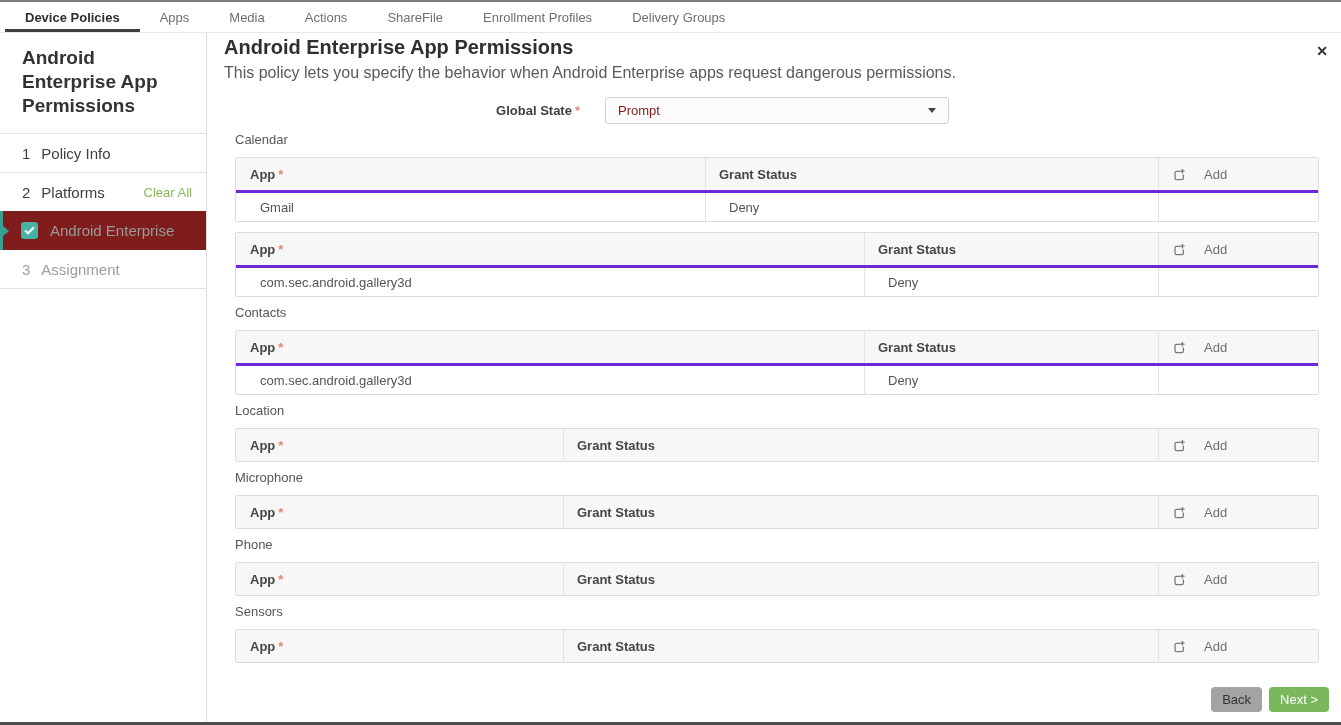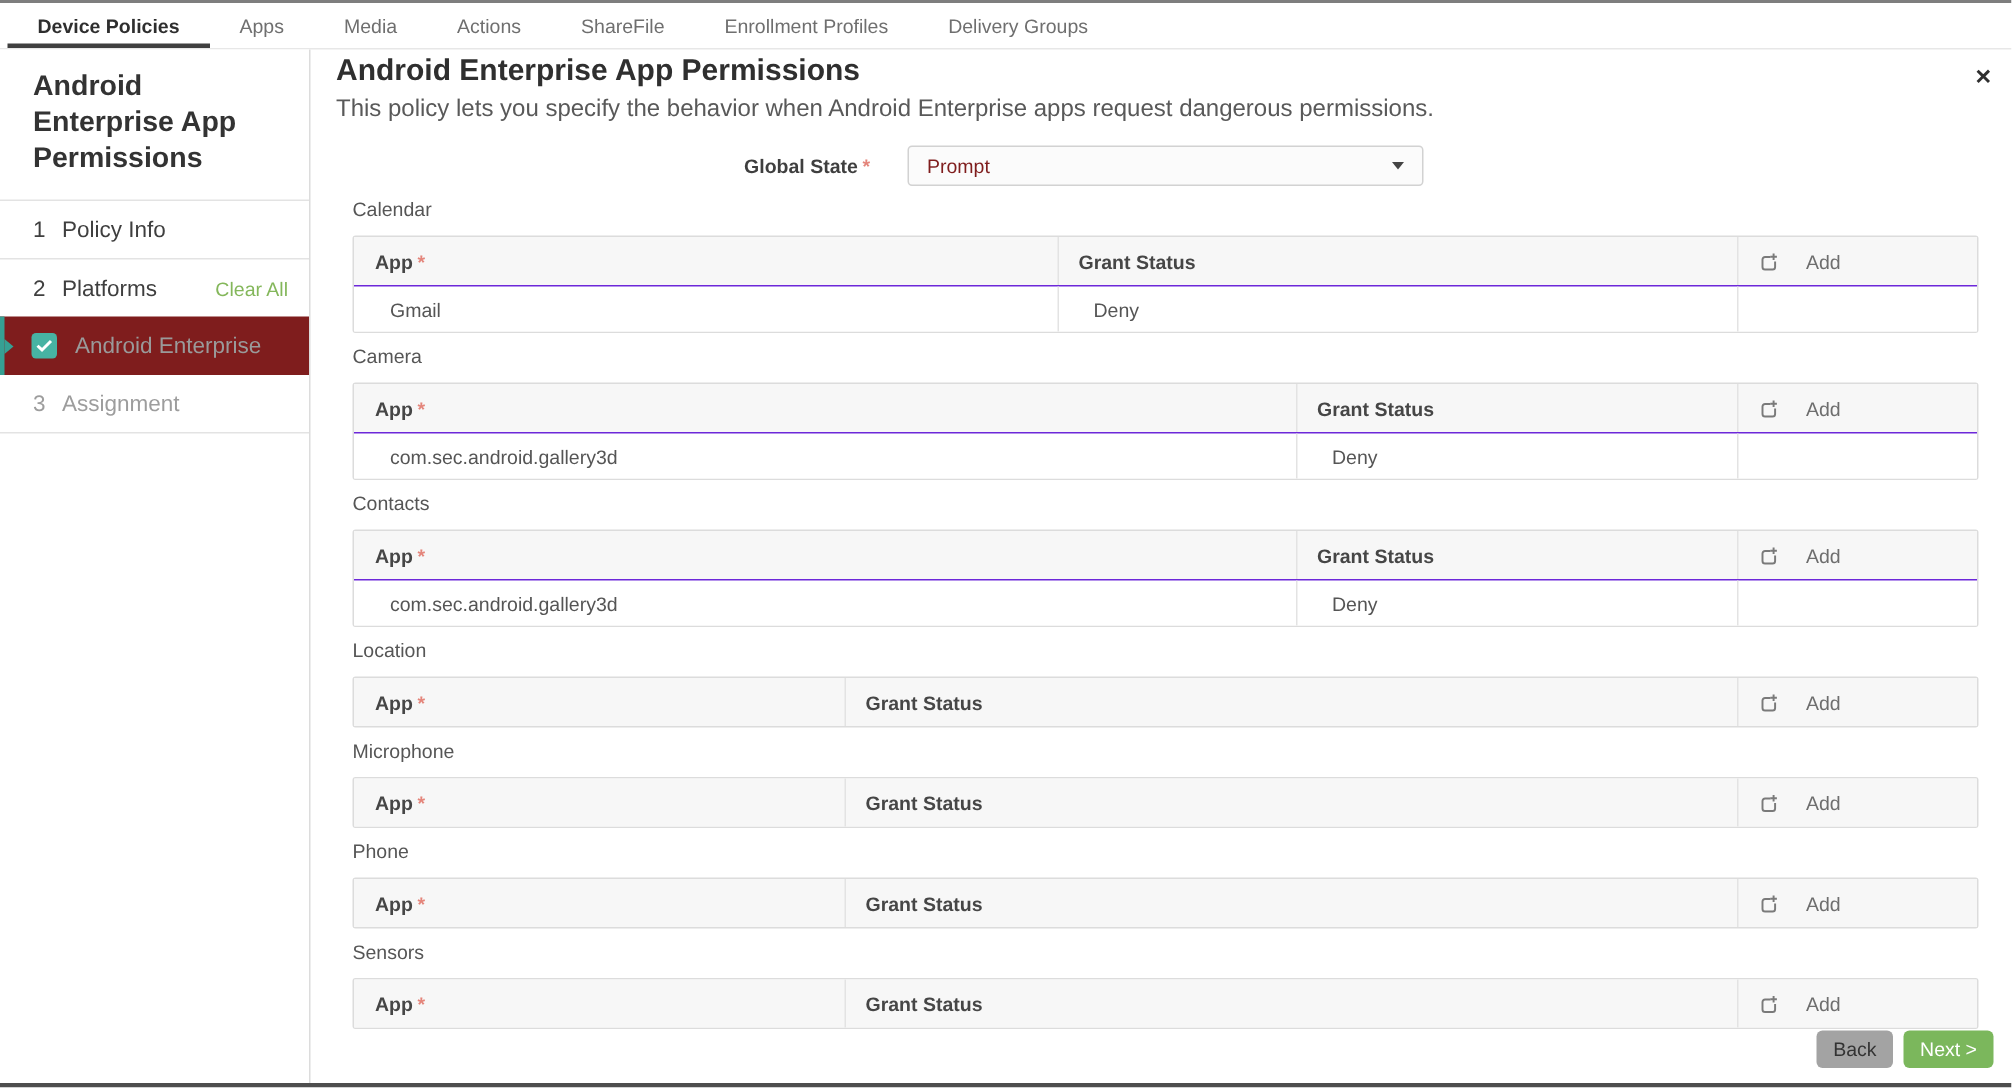--- a/index.html
+++ b/index.html
@@ -28,21 +28,21 @@
 .page-desc { font-size:16px; color:#595959; margin-top:6px; line-height:15px; }
 .gs-row { display:flex; align-items:center; margin-top:17px; height:27px; }
 .gs-label { width:356px; text-align:right; font-size:13px; font-weight:bold; color:#3f3f3f; }
 .req { color:#e4857b; margin-left:3px; font-weight:bold; }
 .gs-select { margin-left:25px; width:344px; height:27px; background:#fbfbfb; border:1px solid #d2d2d2; border-radius:3px; display:flex; align-items:center; padding:0 12px; font-size:13px; color:#7f1d1d; cursor:pointer; }
 .gs-caret { margin-left:auto; width:0; height:0; border-left:4px solid transparent; border-right:4px solid transparent; border-top:5px solid #444; }
 .perm-section { margin-top:8px; margin-left:11px; }
 .perm-label { font-size:13px; color:#565656; line-height:15px; }
 .perm-table { margin-top:10px; border:1px solid #dcdcdc; border-radius:2px; width:1084px; background:#fff; }
 .pt-header { display:flex; align-items:stretch; background:#f7f7f7; height:32px; font-size:13px; font-weight:bold; color:#464646; }
-.pt-row { display:flex; align-items:stretch; height:31px; border-top:1px solid #6d28d9; font-size:13px; color:#555; background:#fff; }
+.pt-row { display:flex; align-items:stretch; height:31px; border-top:3px solid #6d28d9; font-size:13px; color:#555; background:#fff; }
 .cell-app { flex:none; display:flex; align-items:center; padding-left:14px; }
 .pt-row .cell-app { padding-left:24px; }
 .cell-grant { flex:1; border-left:1px solid #e3e3e3; padding-left:13px; display:flex; align-items:center; }
 .pt-row .cell-grant { padding-left:23px; }
 .cell-add { width:160px; flex:none; border-left:1px solid #e3e3e3; display:flex; align-items:center; padding-left:13px; }
 .add-btn { display:flex; align-items:flex-end; gap:18px; font-size:13px; color:#6e6e6e; font-weight:normal; cursor:pointer; }
 .footer-btns { position:absolute; right:12px; bottom:10px; display:flex; gap:7px; }
 .btn { font-size:13px; border-radius:4px; padding:5px 11px; cursor:pointer; border:none; font-family:"Liberation Sans", sans-serif; }
 .btn-back { background:#a3a3a3; color:#333; }
 .btn-next { background:#7bb75c; color:#fff; }
@@ -134,21 +134,20 @@
       </div>
     <div class="pt-row">
               <div class="cell-app" style="width: 469px;">Gmail</div>
               <div class="cell-grant">Deny</div>
               <div class="cell-add"></div>
             </div>
           </div>
   </div>
 
   <div class="perm-section">
-    <div class="perm-label">Camera</div>
     <div class="perm-table">
       <div class="pt-header">
         <div class="cell-app" style="width: 628px;">
           <span>App</span>
                 <span class="req">*</span>
         </div>
         <div class="cell-grant">
           <span>Grant Status</span>
         </div>
         <div class="cell-add">

